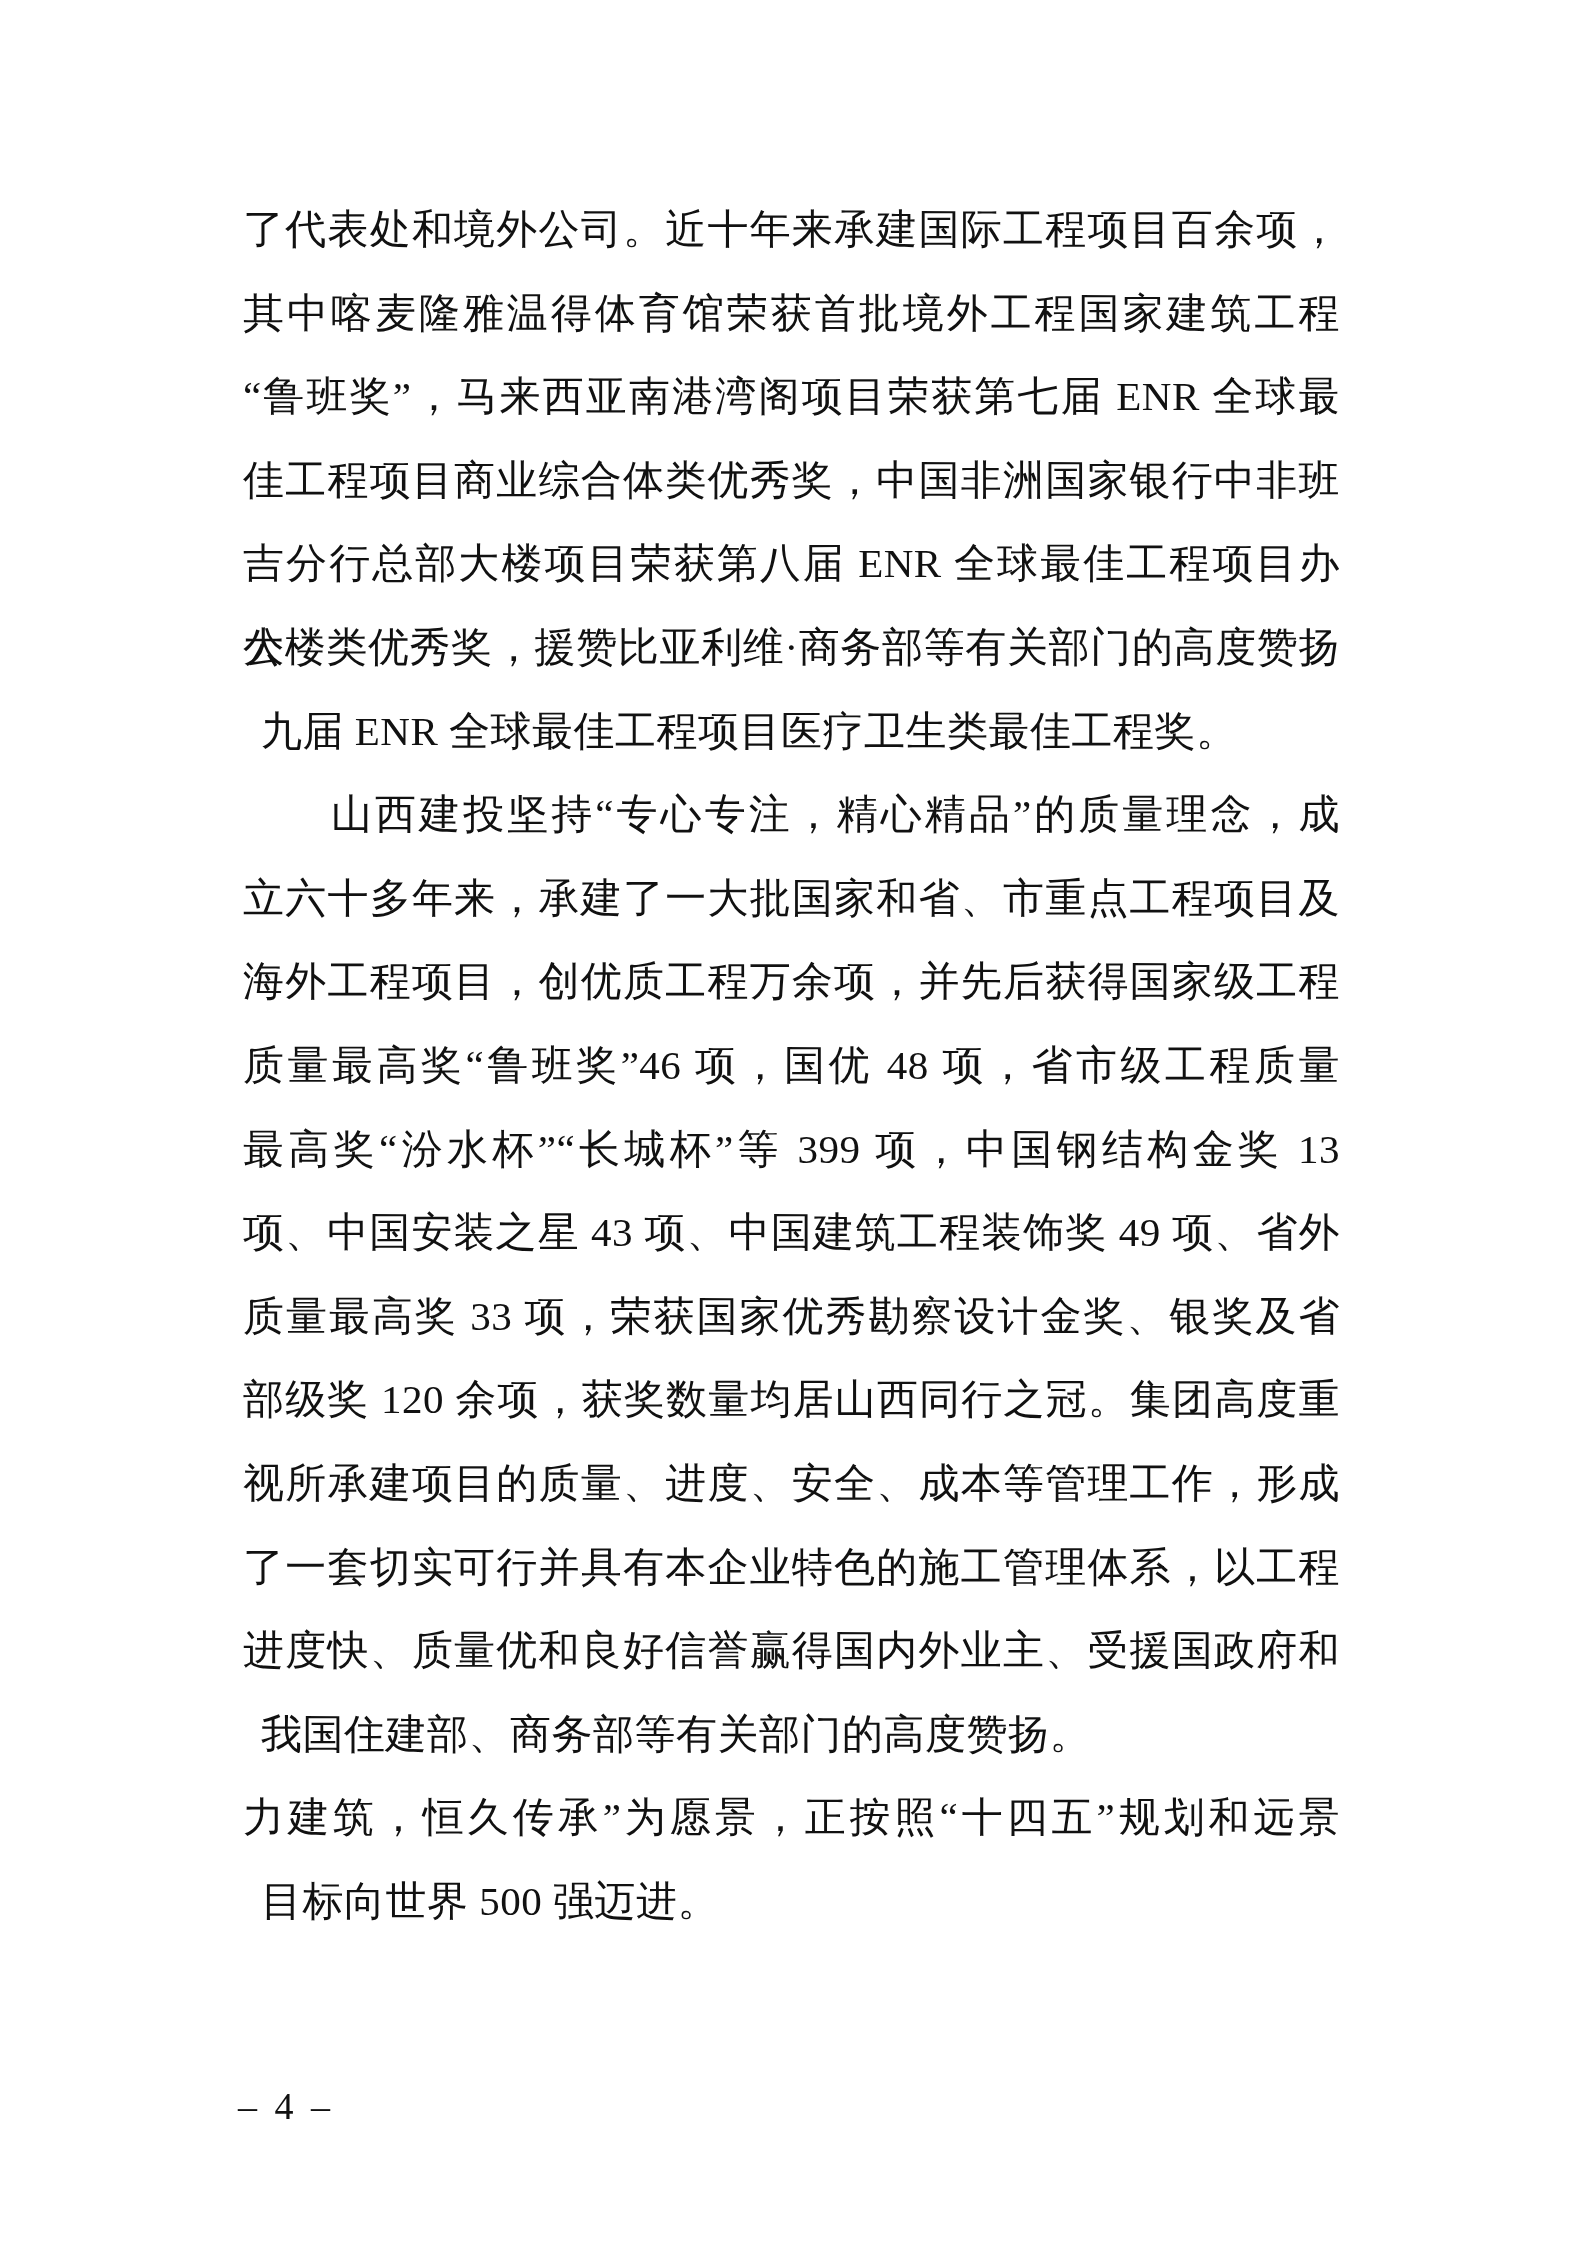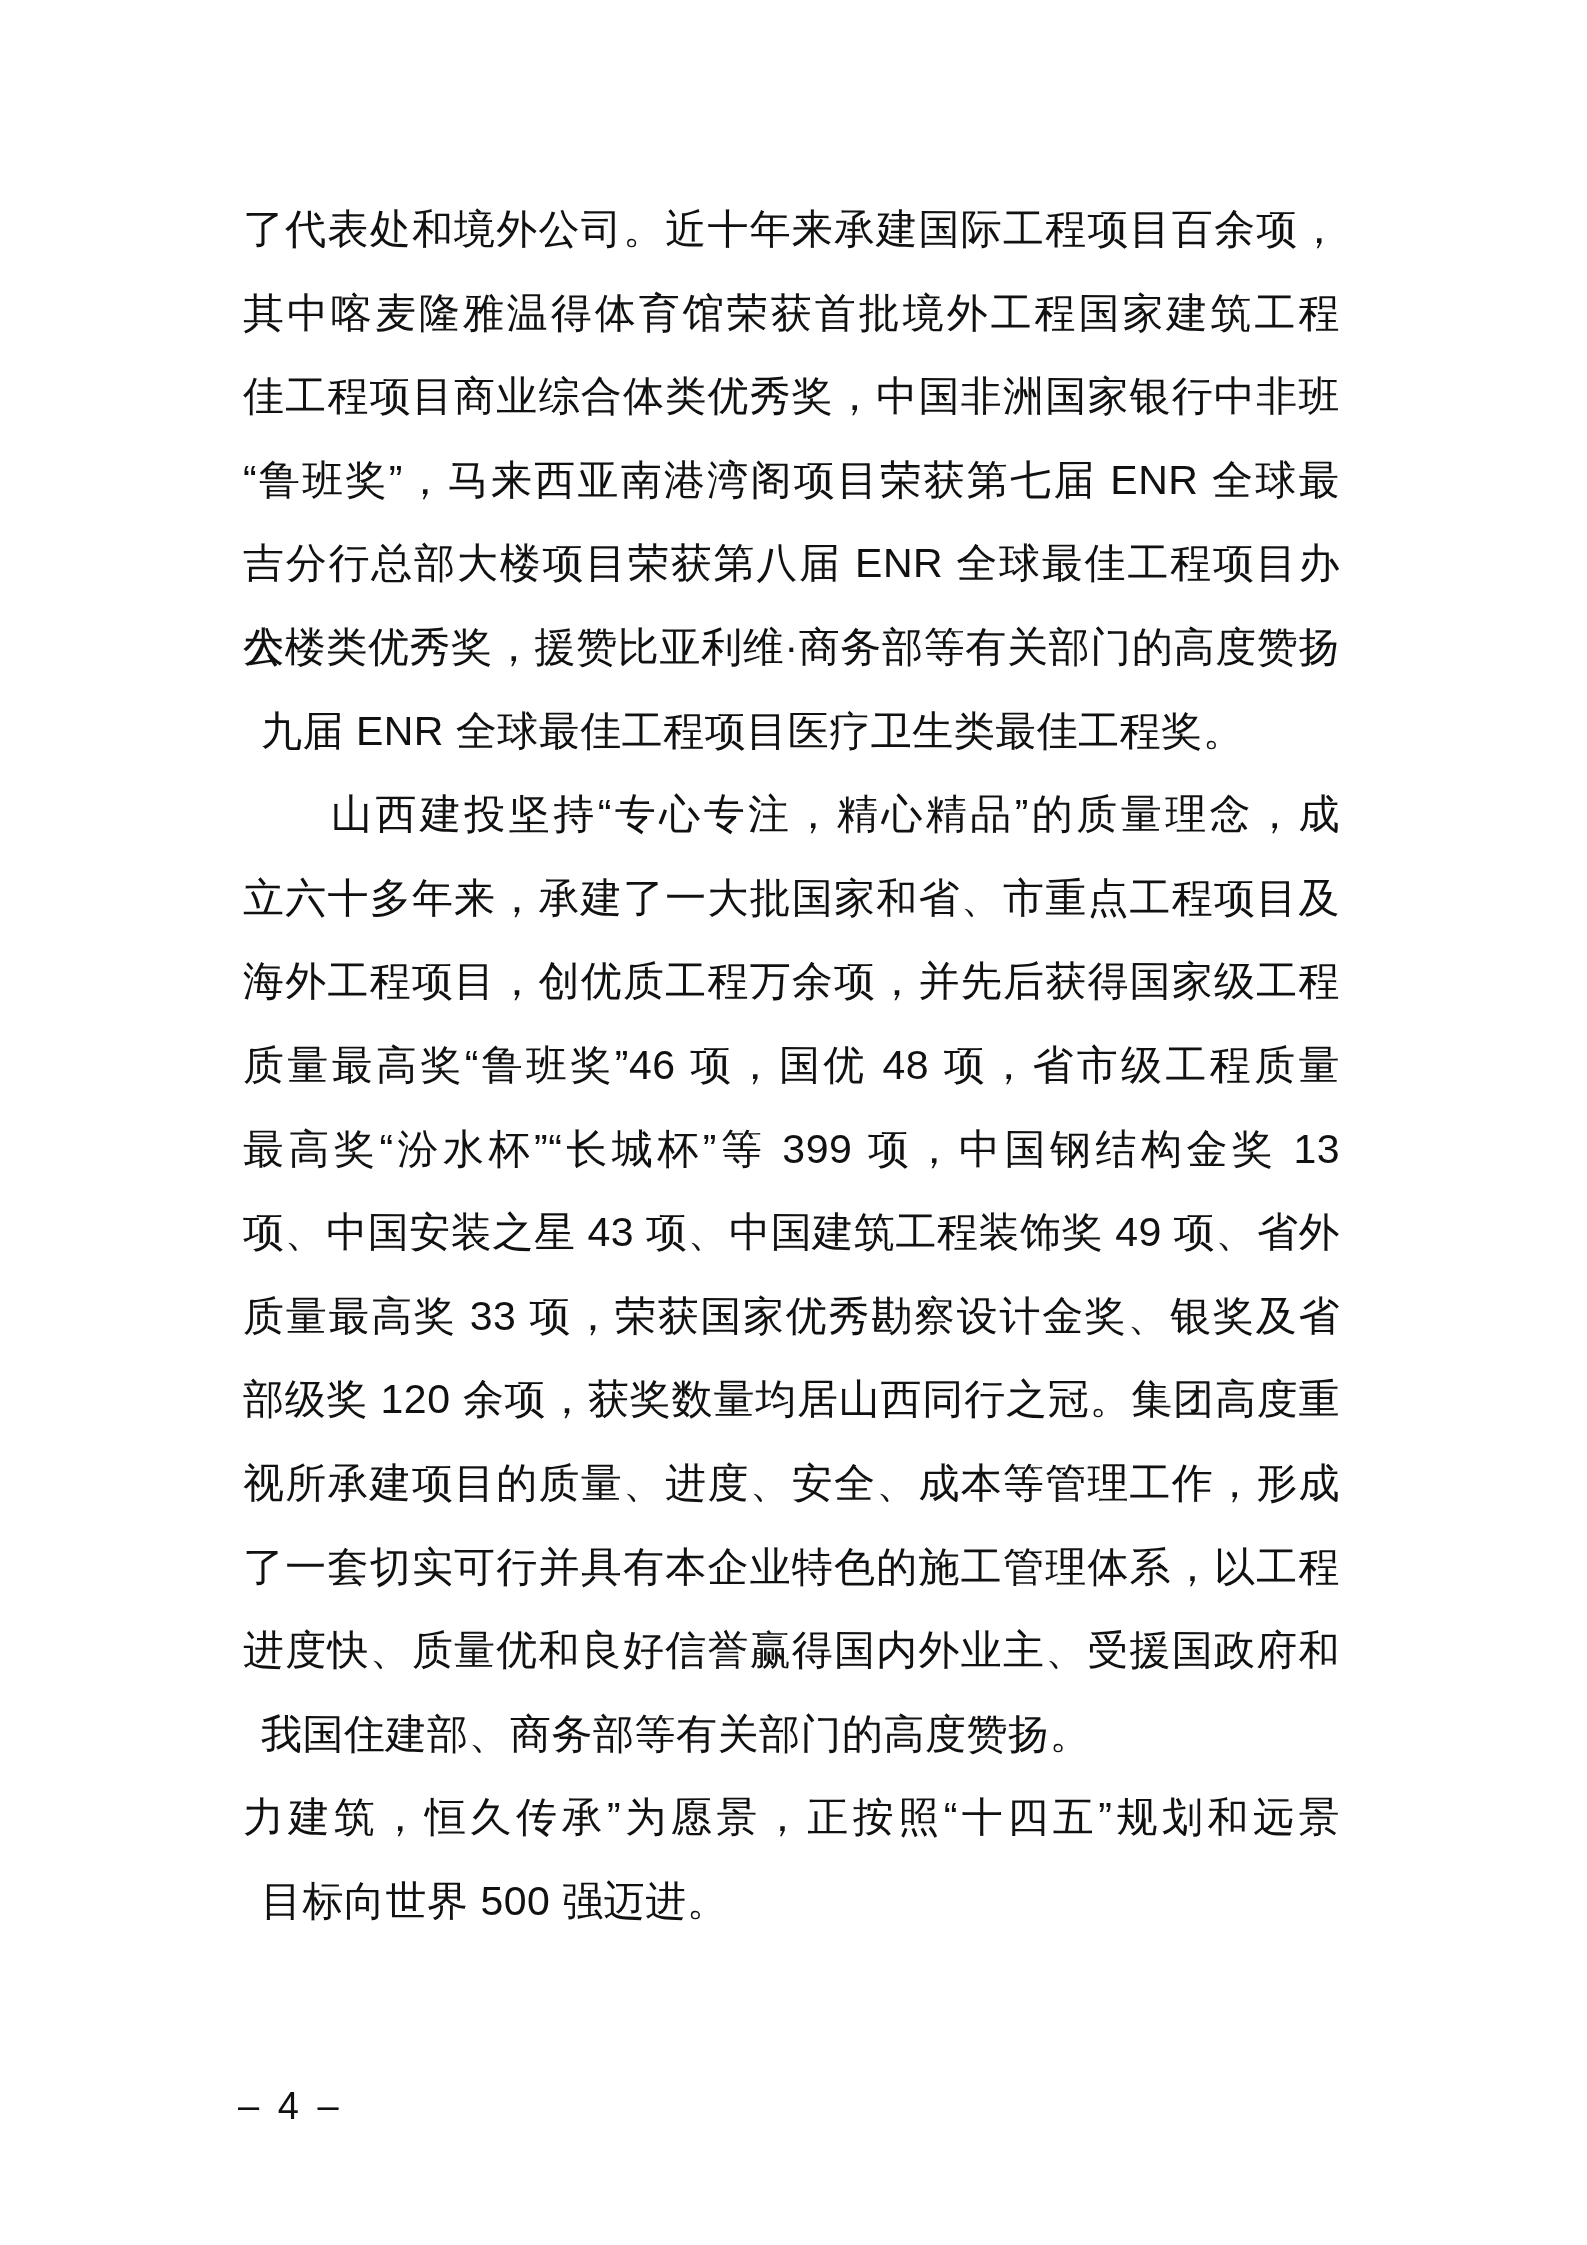--- a/index.html
+++ b/index.html
@@ -5,21 +5,21 @@
   html, body {
     margin: 0;
     padding: 0;
     background: #ffffff;
   }
   .doc-page {
     position: relative;
     width: 1587px;
     height: 2245px;
     background: #ffffff;
-    font-family: Liberation Sans, sans-serif;
+    font-family: Liberation Serif, serif;
     color: #111111;
     overflow: hidden;
   }
   .text-block {
     position: absolute;
     left: 243px;
     top: 188px;
     width: 1097px;
   }
   .para {
@@ -58,22 +58,22 @@
   }
 </style>
 </head>
 <body>
 
 <div class="doc-page">
   <div class="text-block" id="paragraphs">
       <div class="para indent-none">
         <div class="line first">了代表处和境外公司。近十年来承建国际工程项目百余项，</div>
         <div class="line">其中喀麦隆雅温得体育馆荣获首批境外工程国家建筑工程</div>
+        <div class="line">“鲁班奖”，马来西亚南港湾阁项目荣获第七届 ENR 全球最</div>
         <div class="line">佳工程项目商业综合体类优秀奖，中国非洲国家银行中非班</div>
-        <div class="line">“鲁班奖”，马来西亚南港湾阁项目荣获第七届 ENR 全球最</div>
         <div class="line">吉分行总部大楼项目荣获第八届 ENR 全球最佳工程项目办公</div>
         <div class="line">大楼类优秀奖，援赞比亚利维·商务部等有关部门的高度赞扬</div>
         <div class="line last">九届 ENR 全球最佳工程项目医疗卫生类最佳工程奖。</div>
       </div>
       <div class="para indent-normal">
         <div class="line first">山西建投坚持“专心专注，精心精品”的质量理念，成</div>
         <div class="line">立六十多年来，承建了一大批国家和省、市重点工程项目及</div>
         <div class="line">海外工程项目，创优质工程万余项，并先后获得国家级工程</div>
         <div class="line">质量最高奖“鲁班奖”46 项，国优 48 项，省市级工程质量</div>
         <div class="line">最高奖“汾水杯”“长城杯”等 399 项，中国钢结构金奖 13</div>

